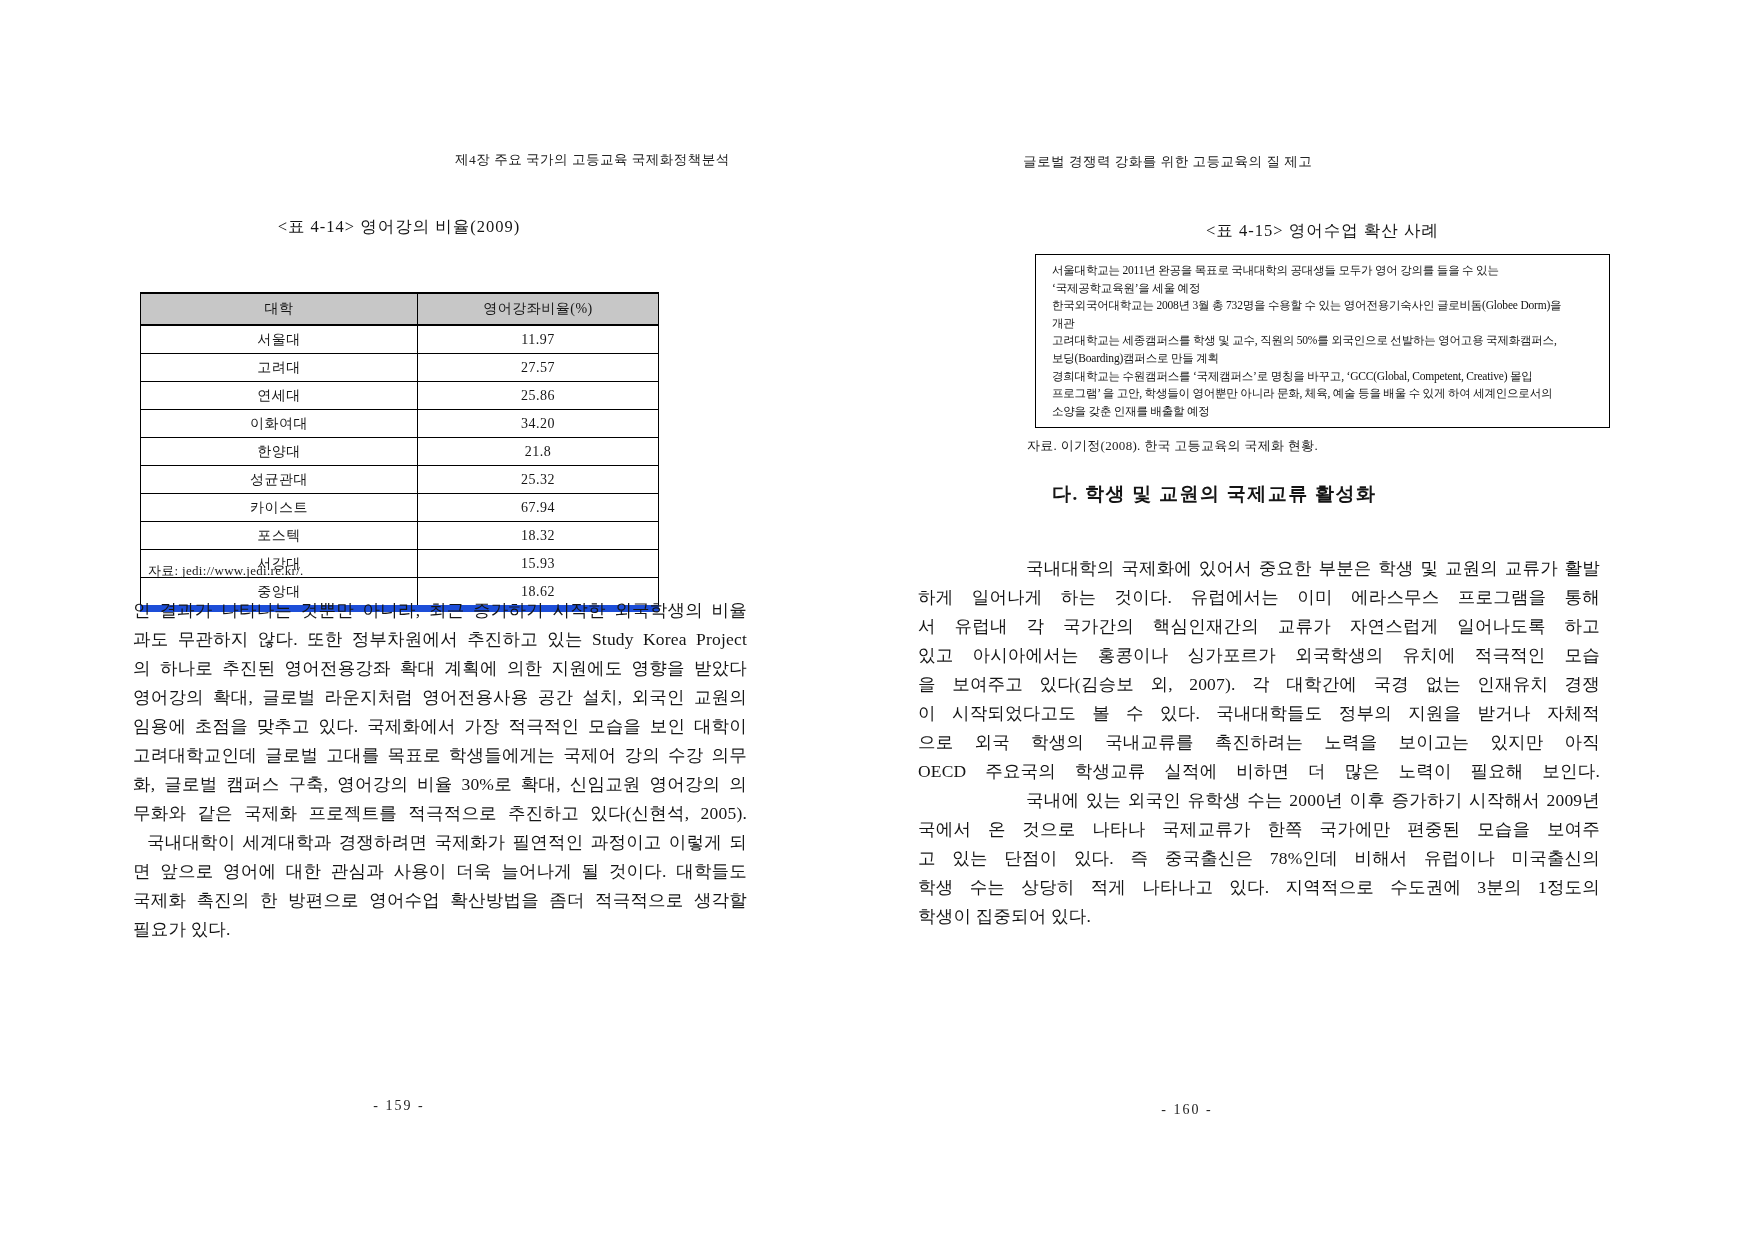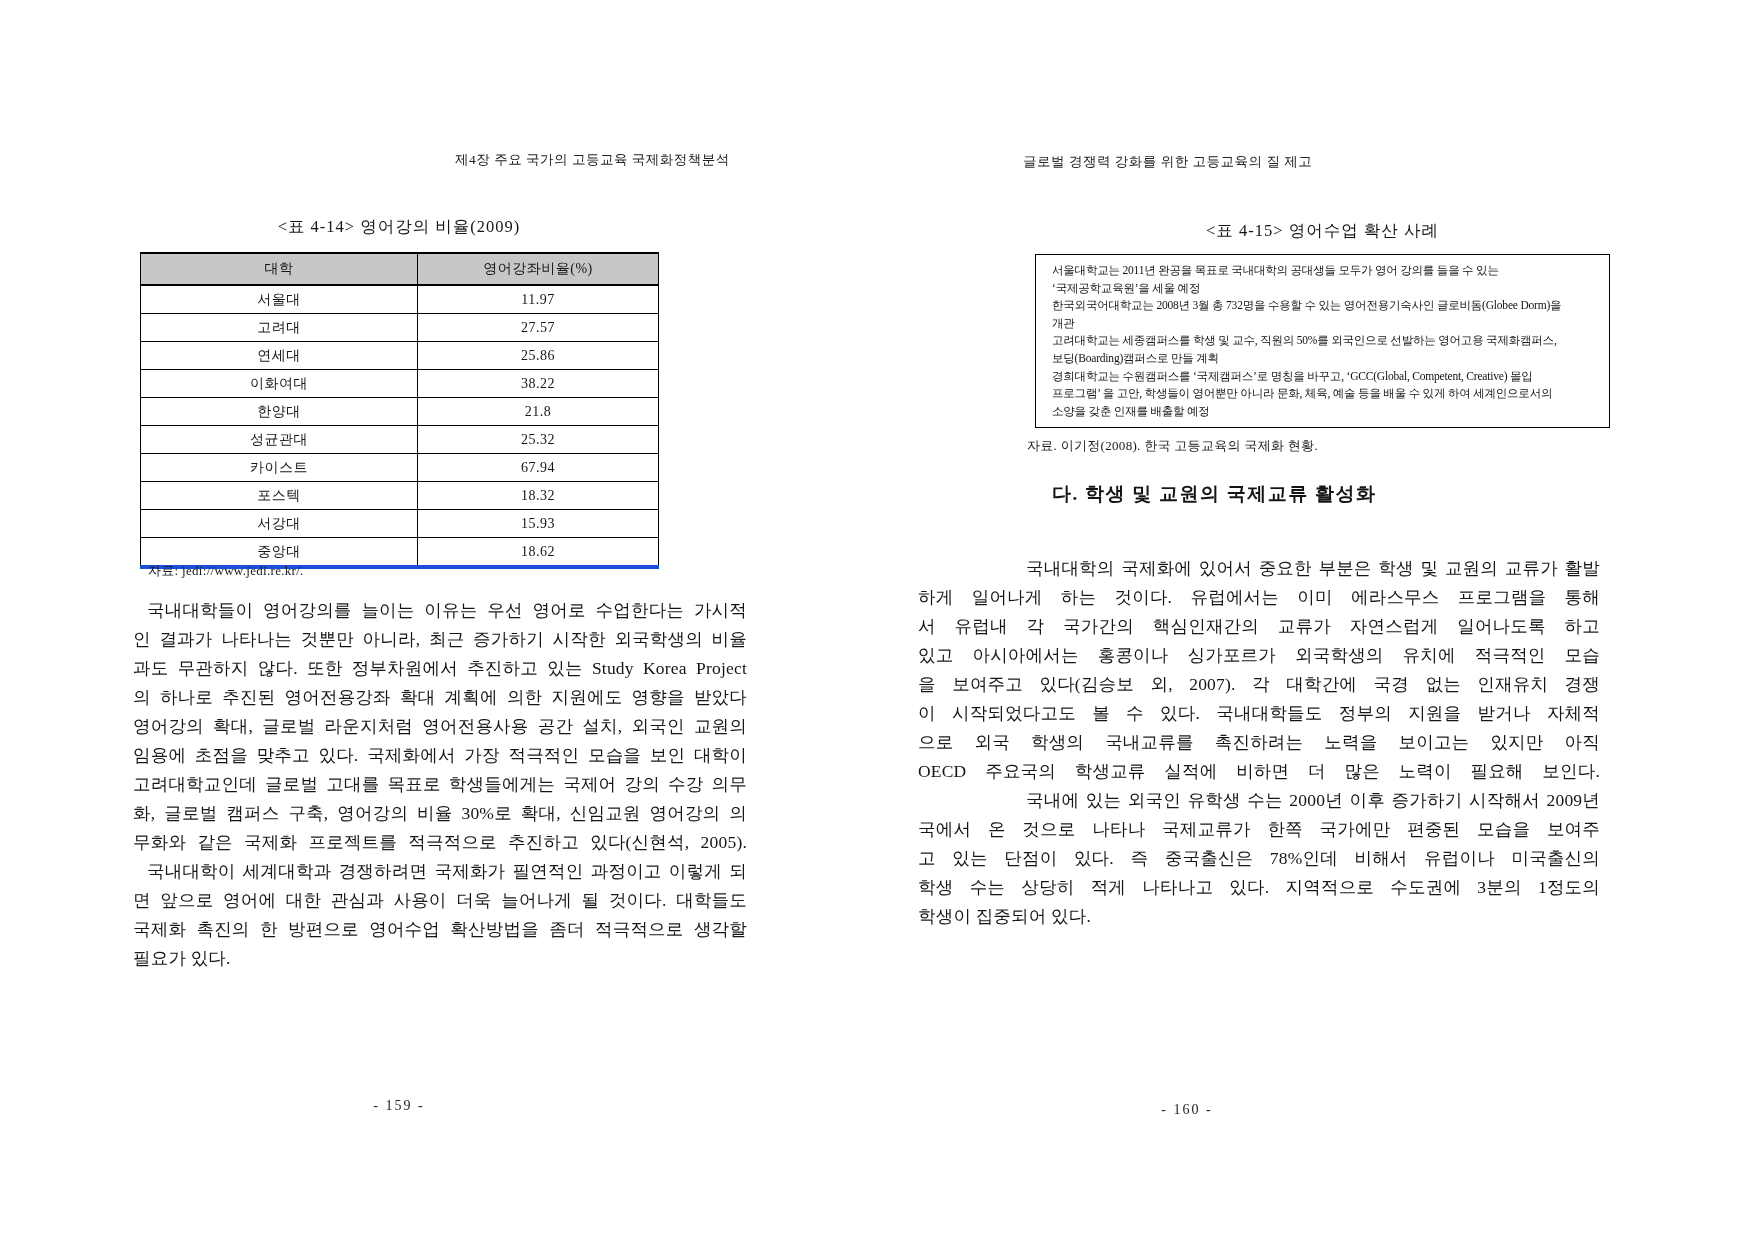--- a/index.html
+++ b/index.html
@@ -7,22 +7,23 @@
     width:1753px;height:1240px;background:#ffffff;position:relative;
     font-family:"Liberation Serif","DejaVu Serif",serif;color:#151515;
     overflow:hidden;
   }
   .abs{position:absolute;}
   .rhead{font-size:13.5px;letter-spacing:0.5px;color:#222;white-space:nowrap;}
   .ttitle{font-size:16.5px;letter-spacing:1px;text-align:center;white-space:nowrap;}
   
   table.utable{
     border-collapse:collapse;table-layout:fixed;
-    border-top:2px solid #000;border-bottom:4px solid #1d4ed8;
+    border-top:2px solid #000;border-bottom:7px solid #1d4ed8;
     font-size:14px;
+    margin-top:40px;
   }
   table.utable td{
     border:1px solid #000;text-align:center;vertical-align:middle;
     padding:0;height:27px;letter-spacing:0.5px;
   }
   table.utable tr.thead td{
     background:#c7c7c7;height:30px;border-bottom:2px solid #000;
   }
   .src{font-size:13px;letter-spacing:0.3px;white-space:nowrap;color:#1a1a1a;}
   
@@ -73,21 +74,21 @@
       <tr>
         <td>고려대</td>
         <td>27.57</td>
       </tr>
       <tr>
         <td>연세대</td>
         <td>25.86</td>
       </tr>
       <tr>
         <td>이화여대</td>
-        <td>38.22</td>
+        <td>34.20</td>
       </tr>
       <tr>
         <td>한양대</td>
         <td>21.8</td>
       </tr>
       <tr>
         <td>성균관대</td>
         <td>25.32</td>
       </tr>
       <tr>
@@ -105,21 +106,20 @@
       <tr>
         <td>중앙대</td>
         <td>18.62</td>
       </tr>
     </tbody>
   </table>
 
   <div class="abs src" style="left:148px;top:562px;">자료: jedi://www.jedi.re.kr/.</div>
 
   <div class="abs bodyblock" style="left:133px;top:596px;width:614px;">
-    <div class="bl i14">국내대학들이 영어강의를 늘이는 이유는 우선 영어로 수업한다는 가시적</div>
     <div class="bl">인 결과가 나타나는 것뿐만 아니라, 최근 증가하기 시작한 외국학생의 비율</div>
     <div class="bl">과도 무관하지 않다. 또한 정부차원에서 추진하고 있는 Study Korea Project</div>
     <div class="bl">의 하나로 추진된 영어전용강좌 확대 계획에 의한 지원에도 영향을 받았다</div>
     <div class="bl">영어강의 확대, 글로벌 라운지처럼 영어전용사용 공간 설치, 외국인 교원의</div>
     <div class="bl">임용에 초점을 맞추고 있다. 국제화에서 가장 적극적인 모습을 보인 대학이</div>
     <div class="bl">고려대학교인데 글로벌 고대를 목표로 학생들에게는 국제어 강의 수강 의무</div>
     <div class="bl">화, 글로벌 캠퍼스 구축, 영어강의 비율 30%로 확대, 신임교원 영어강의 의</div>
     <div class="bl">무화와 같은 국제화 프로젝트를 적극적으로 추진하고 있다(신현석, 2005).</div>
     <div class="bl i14">국내대학이 세계대학과 경쟁하려면 국제화가 필연적인 과정이고 이렇게 되</div>
     <div class="bl">면 앞으로 영어에 대한 관심과 사용이 더욱 늘어나게 될 것이다. 대학들도</div>

